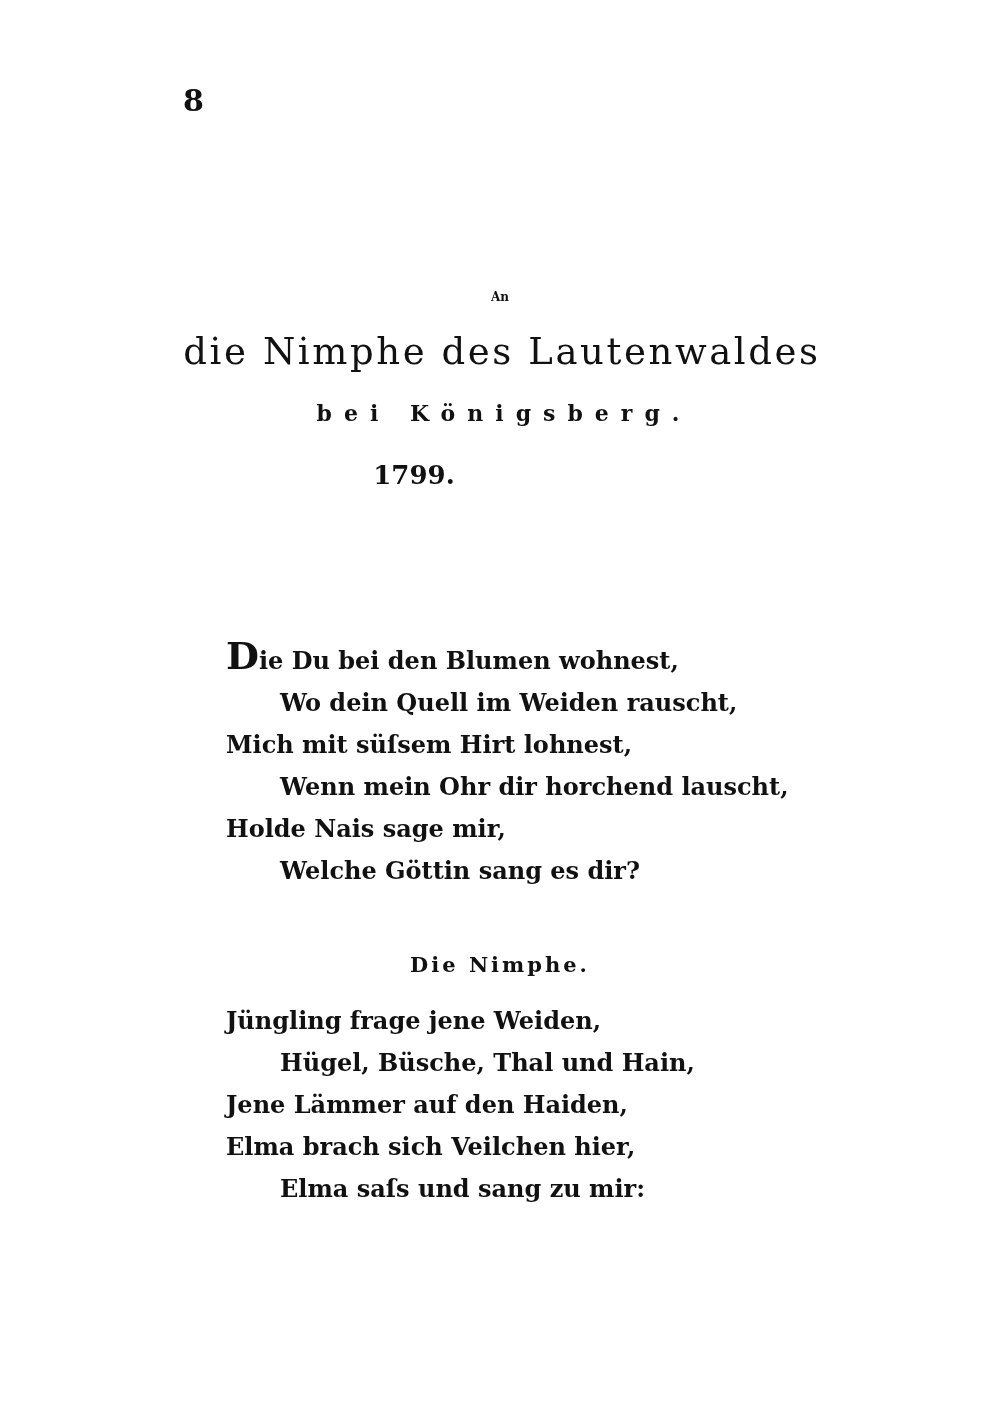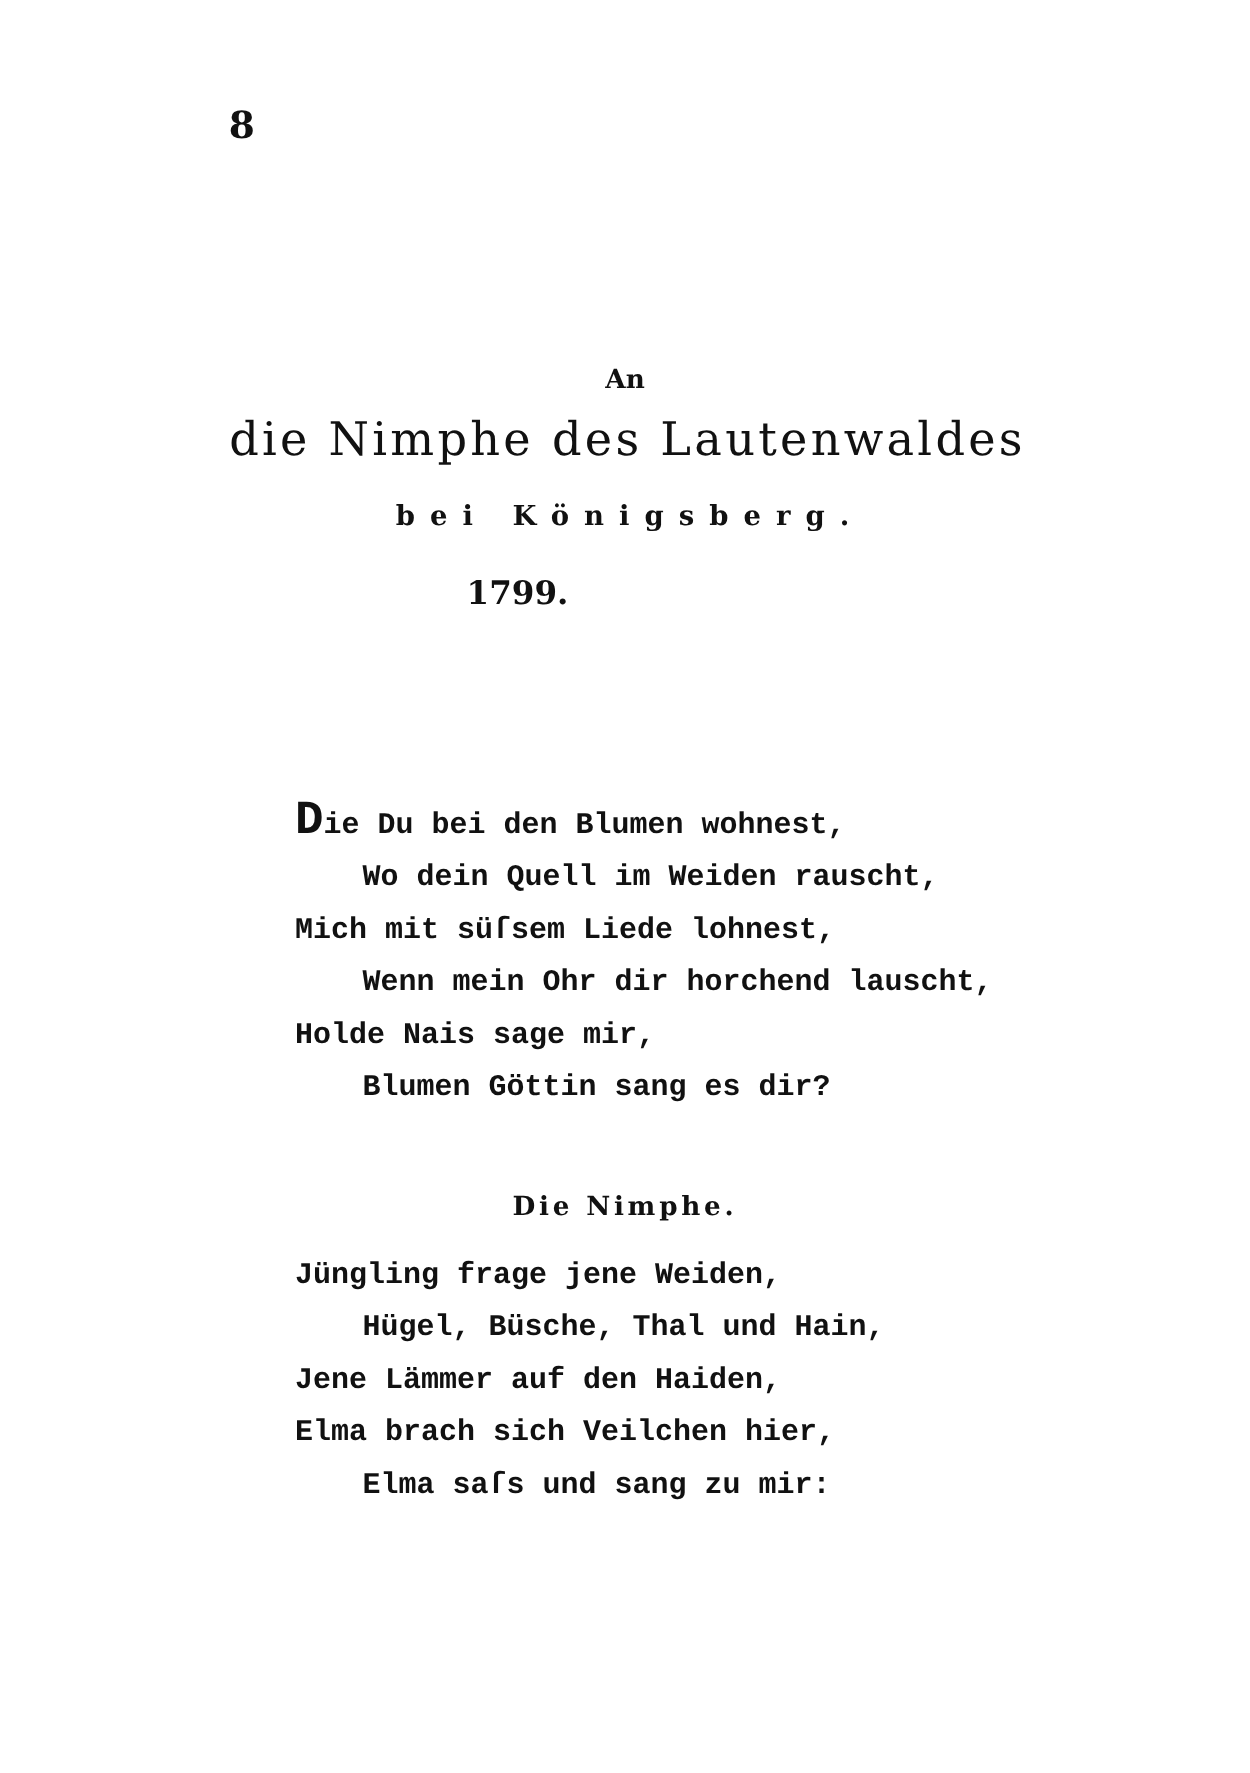--- a/index.html
+++ b/index.html
@@ -5,31 +5,31 @@
   html, body { margin: 0; padding: 0; background: #ffffff; }
   body {
     width: 1000px; height: 1418px; position: relative; overflow: hidden;
     font-family: "DejaVu Serif", "Liberation Serif", serif;
     color: #111111;
   }
   .page-number {
     position: absolute; left: 183px; top: 86px;
     font-size: 30px; font-weight: bold; line-height: 1;
   }
-  .t-an { top: 290px; font-size: 21px; font-weight: bold; position: absolute; width: 1000px; text-align: center; }
+  .t-an { top: 290px; font-size: 12px; font-weight: bold; position: absolute; width: 1000px; text-align: center; }
   .t-main {
     top: 330px; font-size: 37px; letter-spacing: 2.6px; position: absolute;
     width: 1000px; text-align: center; left: 2px;
   }
   .t-sub {
     top: 400px; font-size: 22px; font-weight: bold; letter-spacing: 12px;
     position: absolute; width: 1000px; text-align: center; left: 4px;
   }
   .t-year { top: 460px; font-size: 26px; font-weight: bold; position: absolute; width: 828px; text-align: center; left: 0px; }
-  .stanza { position: absolute; left: 236px; font-family: Liberation Mono, monospace; }
+  .stanza { position: absolute; left: 226px; }
   .line {
     font-size: 24px; font-weight: bold; height: 42px; line-height: 42px;
     white-space: nowrap;
   }
   .line.indent { padding-left: 54px; }
   .drop-cap { font-size: 38px; line-height: 30px; }
   .speaker {
     position: absolute; top: 952px; left: 0; width: 1000px; text-align: center;
     font-size: 21px; font-weight: bold; letter-spacing: 3px; padding-left: 0px;
   }
@@ -42,24 +42,24 @@
 <div>
   <div class="t-an">An</div>
   <div class="t-main">die Nimphe des Lautenwaldes</div>
   <div class="t-sub">bei Königsberg.</div>
   <div class="t-year">1799.</div>
 </div>
 
 <div class="stanza" style="top:640px;">
   <div class="line"><span class="drop-cap">D</span><span>ie Du bei den Blumen wohnest,</span></div>
   <div class="line indent">Wo dein Quell im Weiden rauscht,</div>
-  <div class="line">Mich mit süſsem Liede lohnest,</div>
+  <div class="line">Mich mit süſsem Hirt lohnest,</div>
   <div class="line indent">Wenn mein Ohr dir horchend lauscht,</div>
   <div class="line">Holde Nais sage mir,</div>
-  <div class="line indent">Blumen Göttin sang es dir?</div>
+  <div class="line indent">Welche Göttin sang es dir?</div>
 </div>
 
 <div class="speaker">Die Nimphe.</div>
 
 <div class="stanza" style="top:1000px;">
   <div class="line">Jüngling frage jene Weiden,</div>
   <div class="line indent">Hügel, Büsche, Thal und Hain,</div>
   <div class="line">Jene Lämmer auf den Haiden,</div>
   <div class="line">Elma brach sich Veilchen hier,</div>
   <div class="line indent">Elma saſs und sang zu mir:</div>

